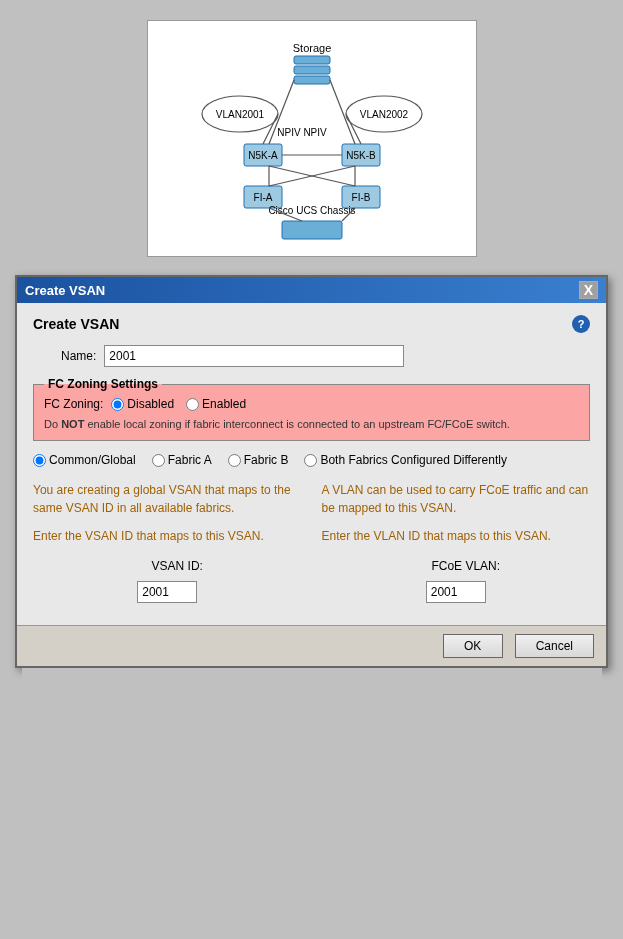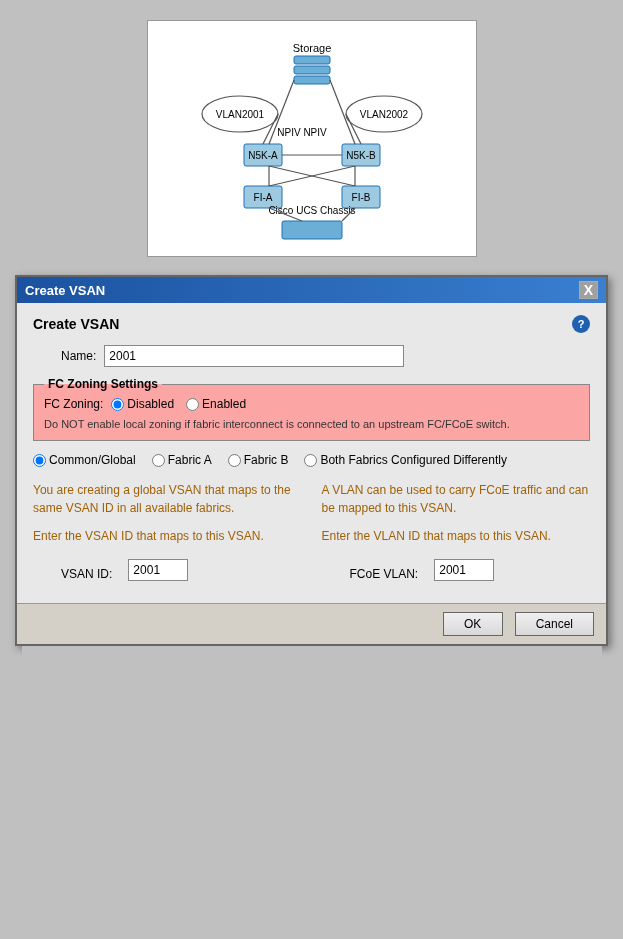--- a/index.html
+++ b/index.html
@@ -155,21 +155,21 @@
       font-size: 12px;
     }
 
     .fc-warning {
       font-size: 11px;
       color: #333;
       line-height: 1.4;
     }
 
     .fc-warning strong {
-      font-weight: normal;
+      font-weight: bold;
     }
 
     
     .fabric-row {
       display: flex;
       align-items: center;
       gap: 16px;
       margin-bottom: 14px;
       font-size: 12px;
     }
@@ -198,23 +198,24 @@
     
     .id-columns {
       display: grid;
       grid-template-columns: 1fr 1fr;
       gap: 10px 20px;
       margin-bottom: 10px;
     }
 
     .id-row {
       display: flex;
-      align-items: flex-end;
+      align-items: center;
       gap: 8px;
       font-size: 12px;
+      flex-direction: column;
     }
 
     .id-input {
       width: 60px;
       border: 1px solid #888;
       background: white;
       padding: 2px 4px;
       font-size: 12px;
       height: 22px;
     }

